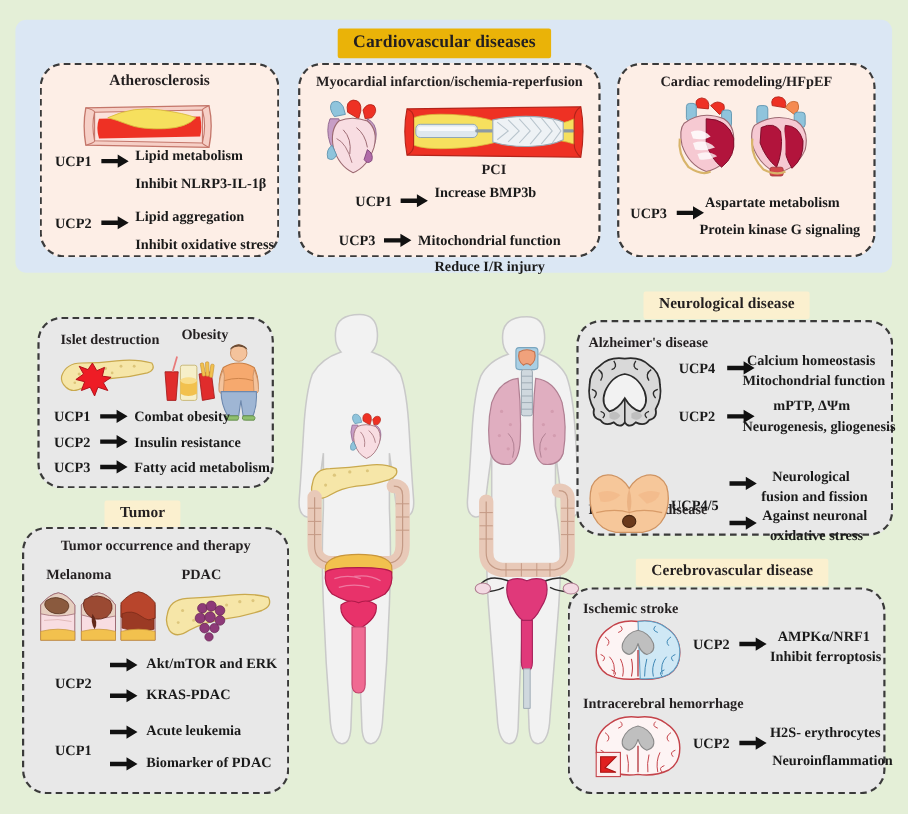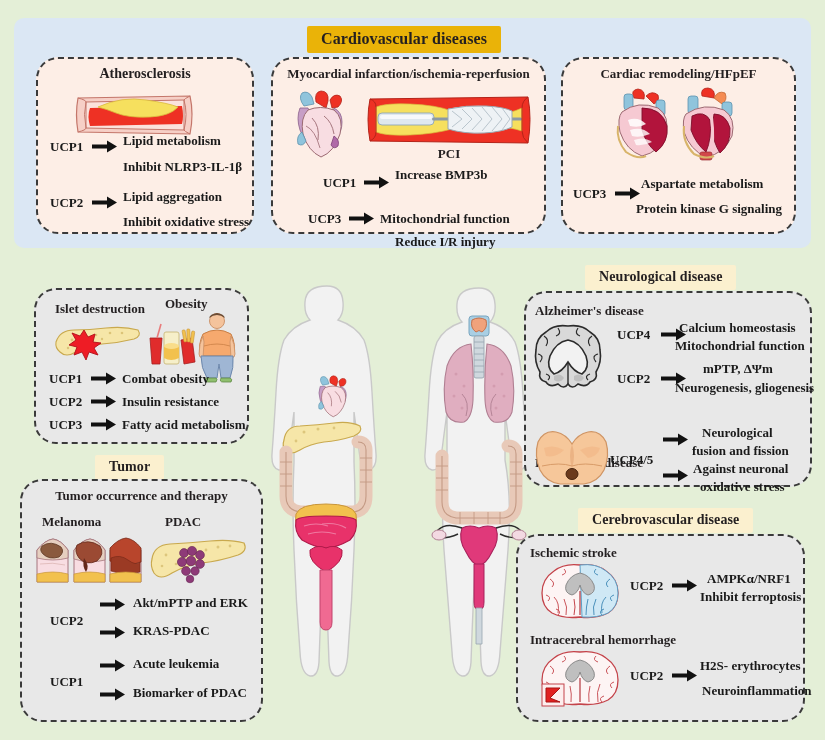--- a/index.html
+++ b/index.html
@@ -309,21 +309,21 @@
         <circle cx="47" cy="38" r="4.2"></circle>
       <circle cx="42" cy="46" r="3.8"></circle>
     </g>
   </svg>
 
   <span class="arw" style="left:100px;top:598px;">
     <svg width="26" height="13" viewBox="0 0 26 13">
         <path d="M0,4.5 L15,4.5 L15,0.5 L25,6.5 L15,12.5 L15,8.5 L0,8.5 Z" fill="#111"></path>
       </svg>
   </span>
-  <span class="txt" style="left:133px;top:595px;font-size:13px;">Akt/mPTP and ERK</span>
+  <span class="txt" style="left:133px;top:595px;font-size:13px;">Akt/mTOR and ERK</span>
 
   <span class="lbl" style="left:50px;top:613px;font-size:13px;">UCP2</span>
 
   <span class="arw" style="left:100px;top:626px;">
     <svg width="26" height="13" viewBox="0 0 26 13">
         <path d="M0,4.5 L15,4.5 L15,0.5 L25,6.5 L15,12.5 L15,8.5 L0,8.5 Z" fill="#111"></path>
       </svg>
   </span>
   <span class="txt" style="left:133px;top:623px;font-size:13px;">KRAS-PDAC</span>
 

